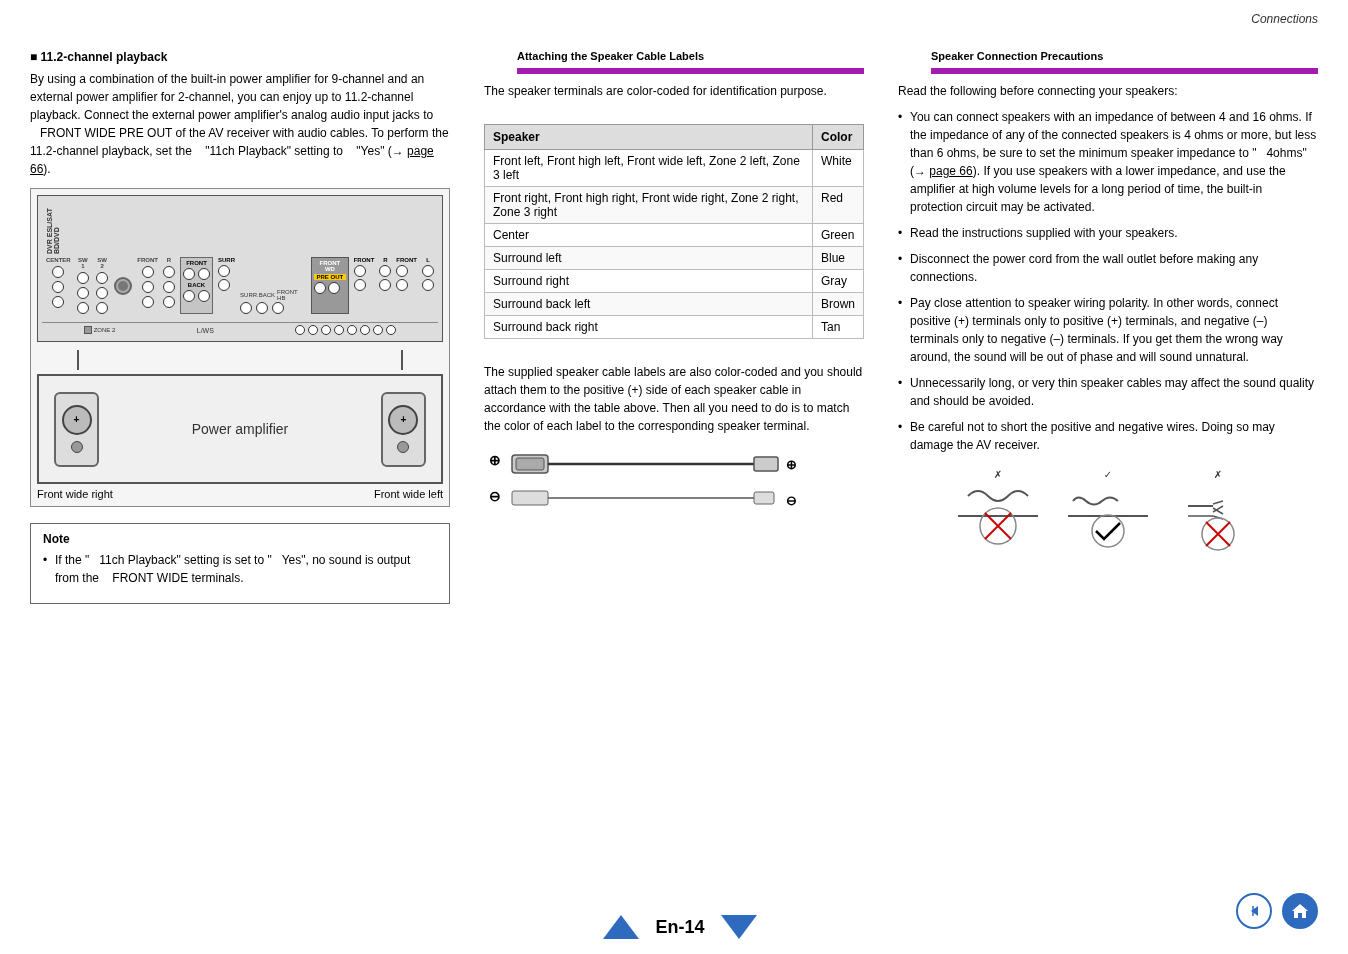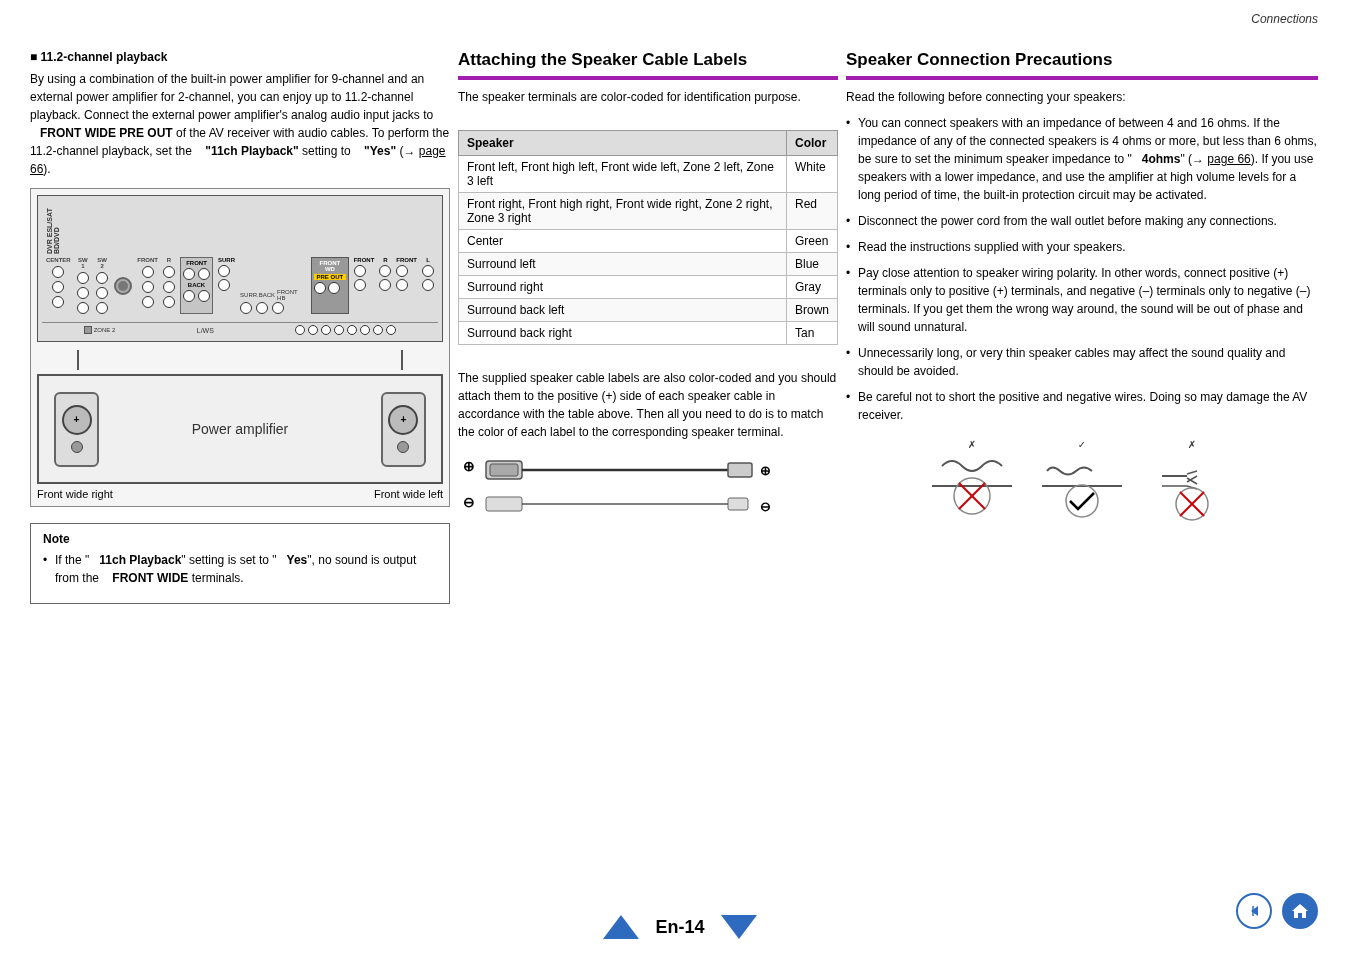--- a/index.html
+++ b/index.html
@@ -26,46 +26,47 @@
       top: 12px;
       right: 30px;
       font-style: italic;
       font-size: 12px;
       color: #333;
     }
 
     
     .content-columns {
       display: flex;
-      gap: 8px;
+      gap: 34px;
       padding-top: 30px;
       justify-content: flex-end;
     }
 
     .col-left {
       width: 420px;
       flex-shrink: 0;
     }
 
     .col-middle {
       width: 380px;
       flex-shrink: 0;
     }
 
     .col-right {
       flex: 1;
     }
 
     
     .section-title {
-      font-size: 17px;
+      font-size: 11px;
       font-weight: bold;
       margin-bottom: 8px;
-      border-bottom: 4px solid #a21caf;
+      border-bottom: 6px solid #a21caf;
       padding-bottom: 6px;
+      margin-left: 33px;
     }
 
     .subsection-title {
       font-size: 12px;
       font-weight: bold;
       margin-bottom: 6px;
     }
 
     .subsection-title::before {
       content: '■ ';
@@ -266,21 +267,21 @@
       font-size: 16px;
       color: #2e6bbf;
     }
 
     .footer-icon-circle.filled {
       background: #2e6bbf;
       color: #fff;
     }
 
     
-    strong { font-weight: bold; padding-left: 10px; }
+    strong { font-weight: normal; padding-left: 10px; }
     em { font-style: italic; }
 
     
     .diagram-wrapper {
       border: 1.5px solid #888;
       margin: 10px 0;
       padding: 6px;
       background: #f5f5f5;
     }
 
@@ -584,22 +585,22 @@
 
       <div class="section-title">Speaker Connection Precautions</div>
 
       <p>Read the following before connecting your speakers:</p>
 
       <ul class="bullet-list">
         <li>
           You can connect speakers with an impedance of between 4 and 16 ohms. If the impedance of any of the connected speakers is 4 ohms or more, but less than 6 ohms, be sure to set the minimum speaker impedance to "<strong>4ohms</strong>"
           (→ <span style="text-decoration:underline; cursor:pointer;"><span>page 66</span></span>). If you use speakers with a lower impedance, and use the amplifier at high volume levels for a long period of time, the built-in protection circuit may be activated.
         </li>
+        <li>Read the instructions supplied with your speakers.</li>
         <li>Disconnect the power cord from the wall outlet before making any connections.</li>
-        <li>Read the instructions supplied with your speakers.</li>
         <li>Pay close attention to speaker wiring polarity. In other words, connect positive (+) terminals only to positive (+) terminals, and negative (–) terminals only to negative (–) terminals. If you get them the wrong way around, the sound will be out of phase and will sound unnatural.</li>
         <li>Unnecessarily long, or very thin speaker cables may affect the sound quality and should be avoided.</li>
         <li>Be careful not to short the positive and negative wires. Doing so may damage the AV receiver.</li>
       </ul>
 
       <div class="precaution-images">
 
         <svg width="100" height="90" xmlns="http://www.w3.org/2000/svg">
           <text x="50" y="12" font-size="10" text-anchor="middle" fill="#333">✗</text>
 

